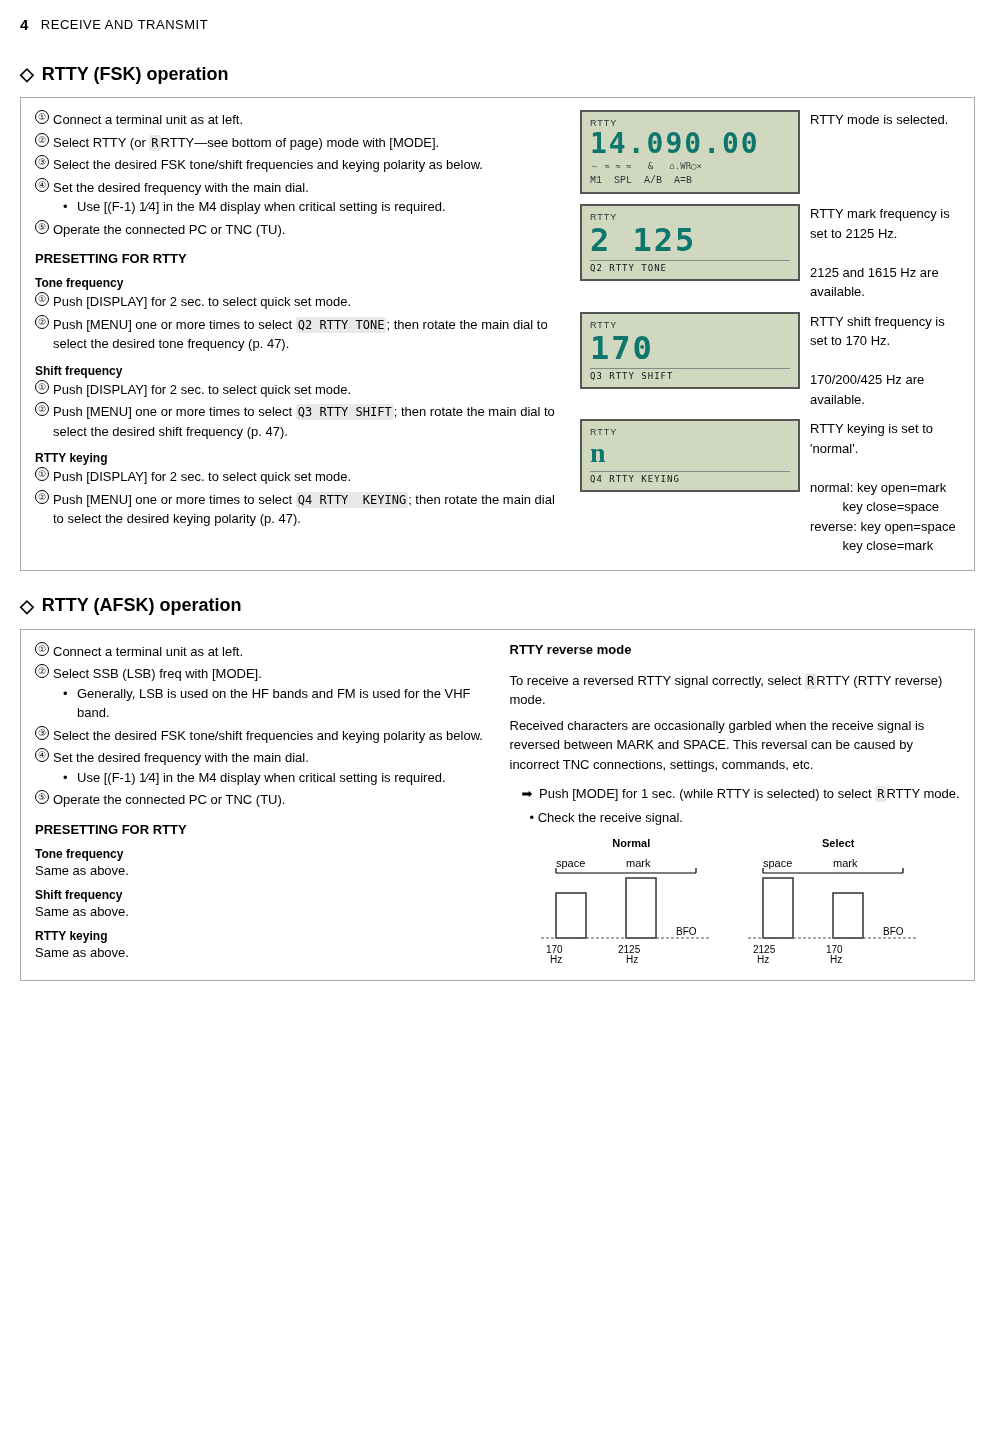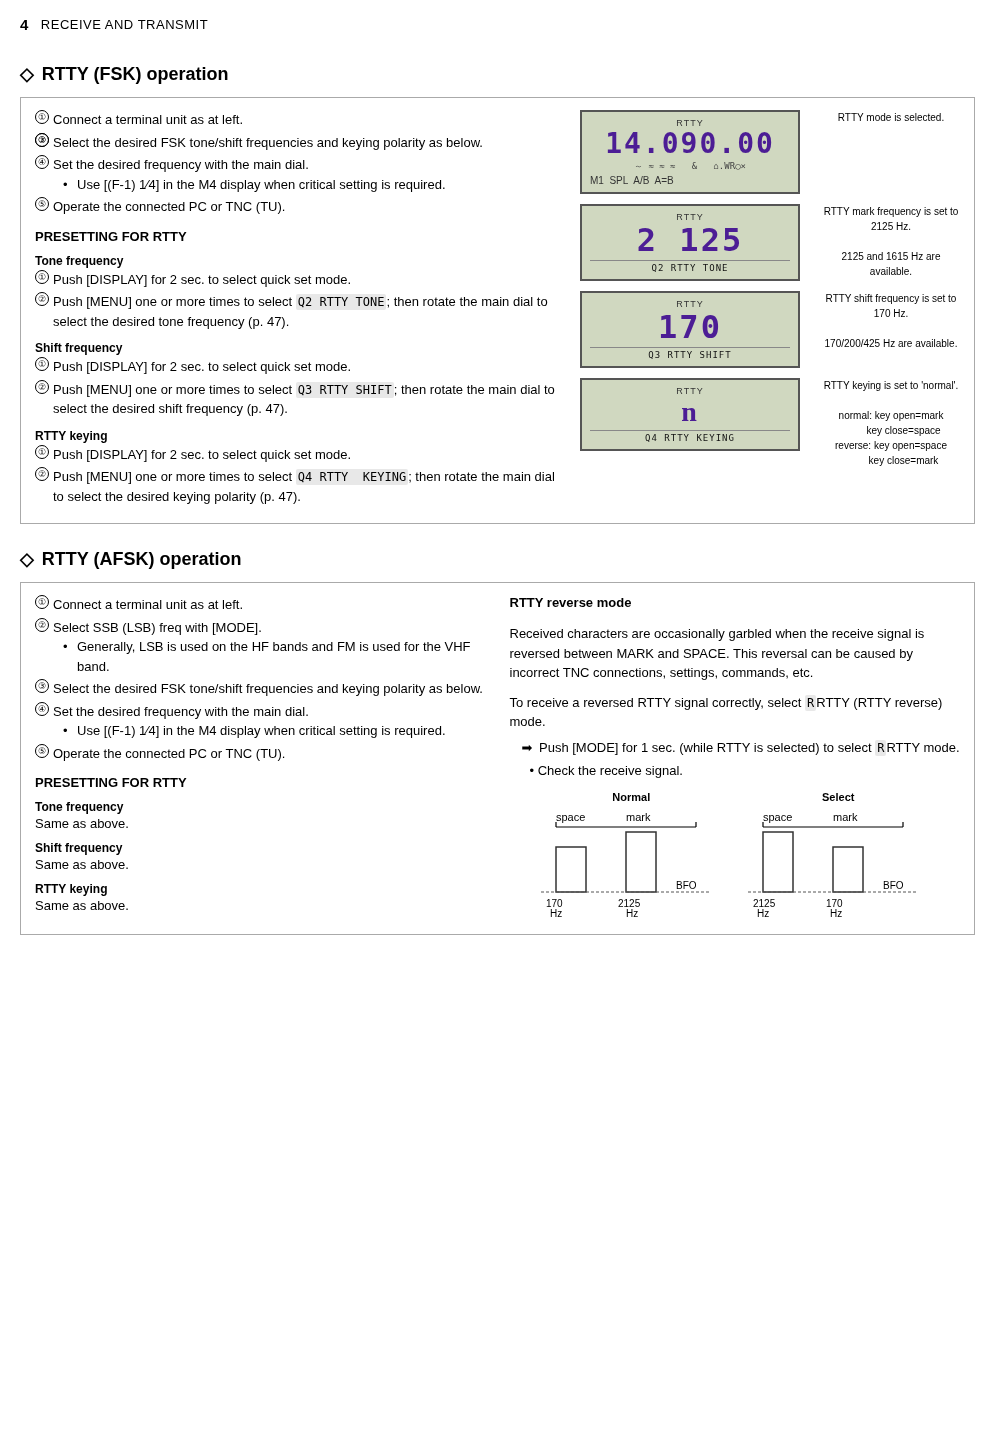--- a/index.html
+++ b/index.html
@@ -123,51 +123,50 @@
     }
     .lcd-top-label {
       font-size: 9px;
       letter-spacing: 1px;
       color: #333;
       font-family: Arial, sans-serif;
     }
     .lcd-big-number {
       font-size: 32px;
       font-weight: bold;
-      color: #4c1d95;
+      color: #0f766e;
       letter-spacing: 2px;
       line-height: 1;
       margin: 2px 0;
     }
     .lcd-sub-row {
       font-size: 10px;
       color: #333;
       margin-top: 2px;
-      font-family: Liberation Sans, sans-serif;
+      font-family: Liberation Mono, monospace;
       display: flex;
       gap: 8px;
       align-items: center;
     }
     .lcd-bottom-label {
       font-size: 9px;
       letter-spacing: 1px;
       color: #111;
       font-family: monospace;
       margin-top: 4px;
       border-top: 1px solid #888;
       padding-top: 2px;
     }
     .panel-with-note {
       display: flex;
-      gap: 22px;
+      gap: 10px;
       align-items: flex-start;
-      text-align: center;
     }
     .panel-note {
-      font-size: 10px;
+      font-size: 13px;
       line-height: 1.5;
       flex: 1;
     }
 
     
     .rtty-afsk-box {
       border: 1px solid #aaa;
       padding: 12px 14px 14px 14px;
     }
     .afsk-two-col {
@@ -239,20 +238,21 @@
   <div class="two-col">
 
     <div class="left-col">
       <ol class="step-list">
         <li>
           <span class="step-num cnum">①</span>
           <span>Connect a terminal unit as at left.</span>
         </li>
         <li>
           <span class="step-num cnum">②</span>
+          <span>Select RTTY (or <span class="mono">R</span>RTTY—see bottom of page) mode with [MODE].</span>
         </li>
         <li>
           <span class="step-num cnum">③</span>
           <span>Select the desired FSK tone/shift frequencies and keying polarity as below.</span>
         </li>
         <li>
           <span class="step-num cnum">④</span>
           <span>Set the desired frequency with the main dial.</span>
           <div class="sub-bullet">Use [(F-1) 1⁄4] in the M4 display when critical setting is required.</div>
         </li>
@@ -403,25 +403,25 @@
         <div class="subsection-title">Shift frequency</div>
         <div>Same as above.</div>
 
         <div class="subsection-title">RTTY keying</div>
         <div>Same as above.</div>
       </div>
     </div>
 
     <div class="afsk-right">
       <div class="rtty-reverse-title">RTTY reverse mode</div>
+      <p style="margin-bottom:6px; line-height:1.5;">
+        To receive a reversed RTTY signal correctly, select <span class="mono">R</span>RTTY (RTTY reverse) mode.
+      </p>
       <p style="margin-bottom:10px; line-height:1.5;">
         Received characters are occasionally garbled when the receive signal is reversed between MARK and SPACE. This reversal can be caused by incorrect TNC connections, settings, commands, etc.
-      </p>
-      <p style="margin-bottom:6px; line-height:1.5;">
-        To receive a reversed RTTY signal correctly, select <span class="mono">R</span>RTTY (RTTY reverse) mode.
       </p>
       <p style="margin-bottom:4px; line-height:1.5; padding-left:12px;">
         <span class="arrow-right">➡</span> Push [MODE] for 1 sec. (while RTTY is selected) to select <span class="mono">R</span>RTTY mode.
       </p>
       <p style="margin-bottom:10px; padding-left:20px; line-height:1.5;">
         • Check the receive signal.
       </p>
 
       <div class="diag-container">
 

